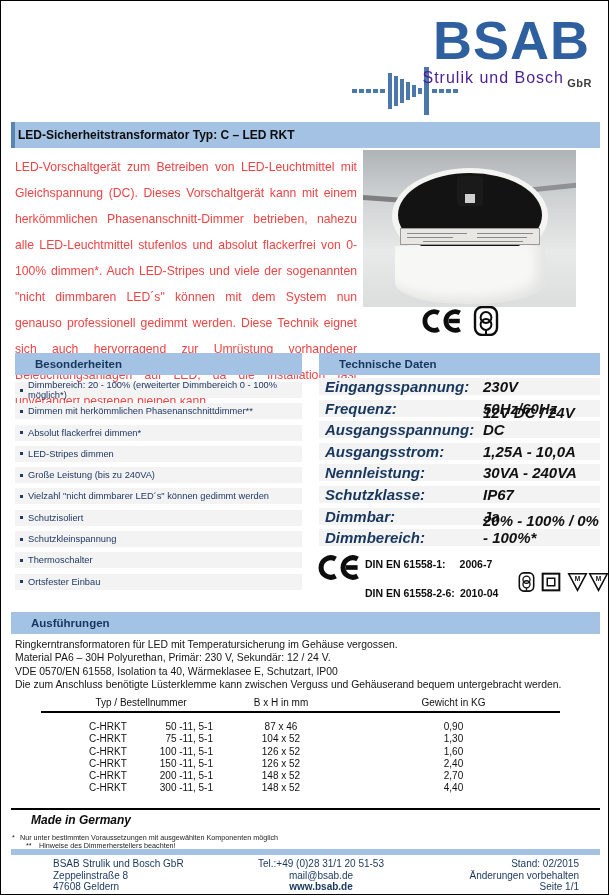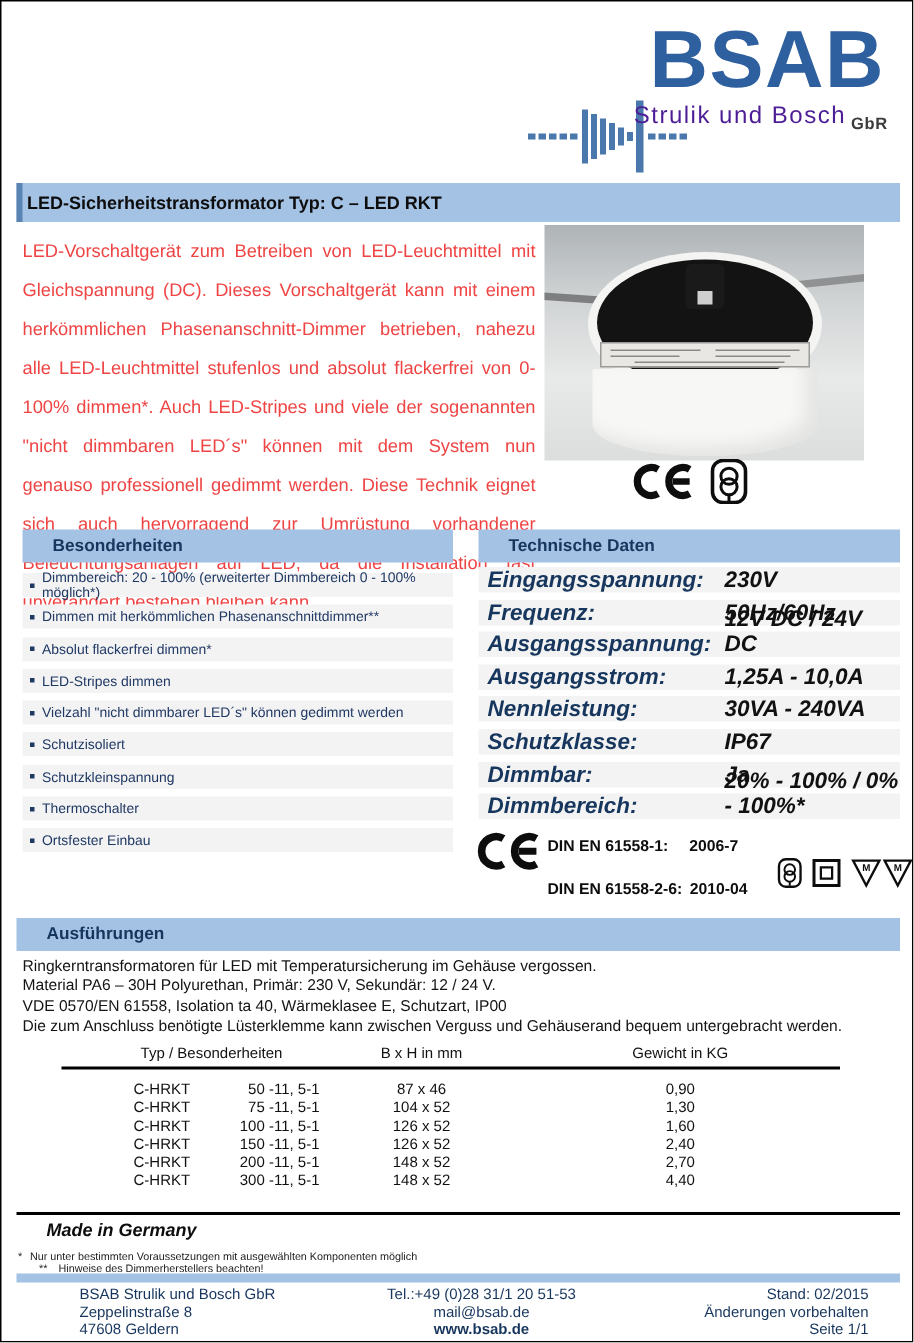--- a/index.html
+++ b/index.html
@@ -183,20 +183,24 @@
     <div class="feat">
         <span class="bullet"></span>
         <span>Absolut flackerfrei dimmen*</span>
       </div>
     <div class="feat">
         <span class="bullet"></span>
         <span>LED-Stripes dimmen</span>
       </div>
     <div class="feat">
         <span class="bullet"></span>
+        <span>Große Leistung (bis zu 240VA)</span>
+      </div>
+    <div class="feat">
+        <span class="bullet"></span>
         <span>Vielzahl "nicht dimmbarer LED´s" können gedimmt werden</span>
       </div>
     <div class="feat">
         <span class="bullet"></span>
         <span>Schutzisoliert</span>
       </div>
     <div class="feat">
         <span class="bullet"></span>
         <span>Schutzkleinspannung</span>
       </div>
@@ -283,21 +287,21 @@
   </div>
   <div class="ausf-text">
     <div>Ringkerntransformatoren für LED mit Temperatursicherung im Gehäuse vergossen.</div>
     <div>Material PA6 – 30H Polyurethan, Primär: 230 V, Sekundär: 12 / 24 V.</div>
     <div>VDE 0570/EN 61558, Isolation ta 40, Wärmeklasee E, Schutzart, IP00</div>
     <div>Die zum Anschluss benötigte Lüsterklemme kann zwischen Verguss und Gehäuserand bequem untergebracht werden.</div>
   </div>
 
   <div class="vtable">
     <div class="vhead">
-      <span class="h1">Typ / Besonderheiten</span>
+      <span class="h1">Typ / Bestellnummer</span>
       <span class="h2">B x H in  mm</span>
       <span class="h3">Gewicht in KG</span>
     </div>
     <div class="vrule"></div>
     <div class="vrows">
       <div class="vrow">
         <span class="c1">
             <span>C-HRKT</span>
             <span>50 -11, 5-1</span>
           </span>

